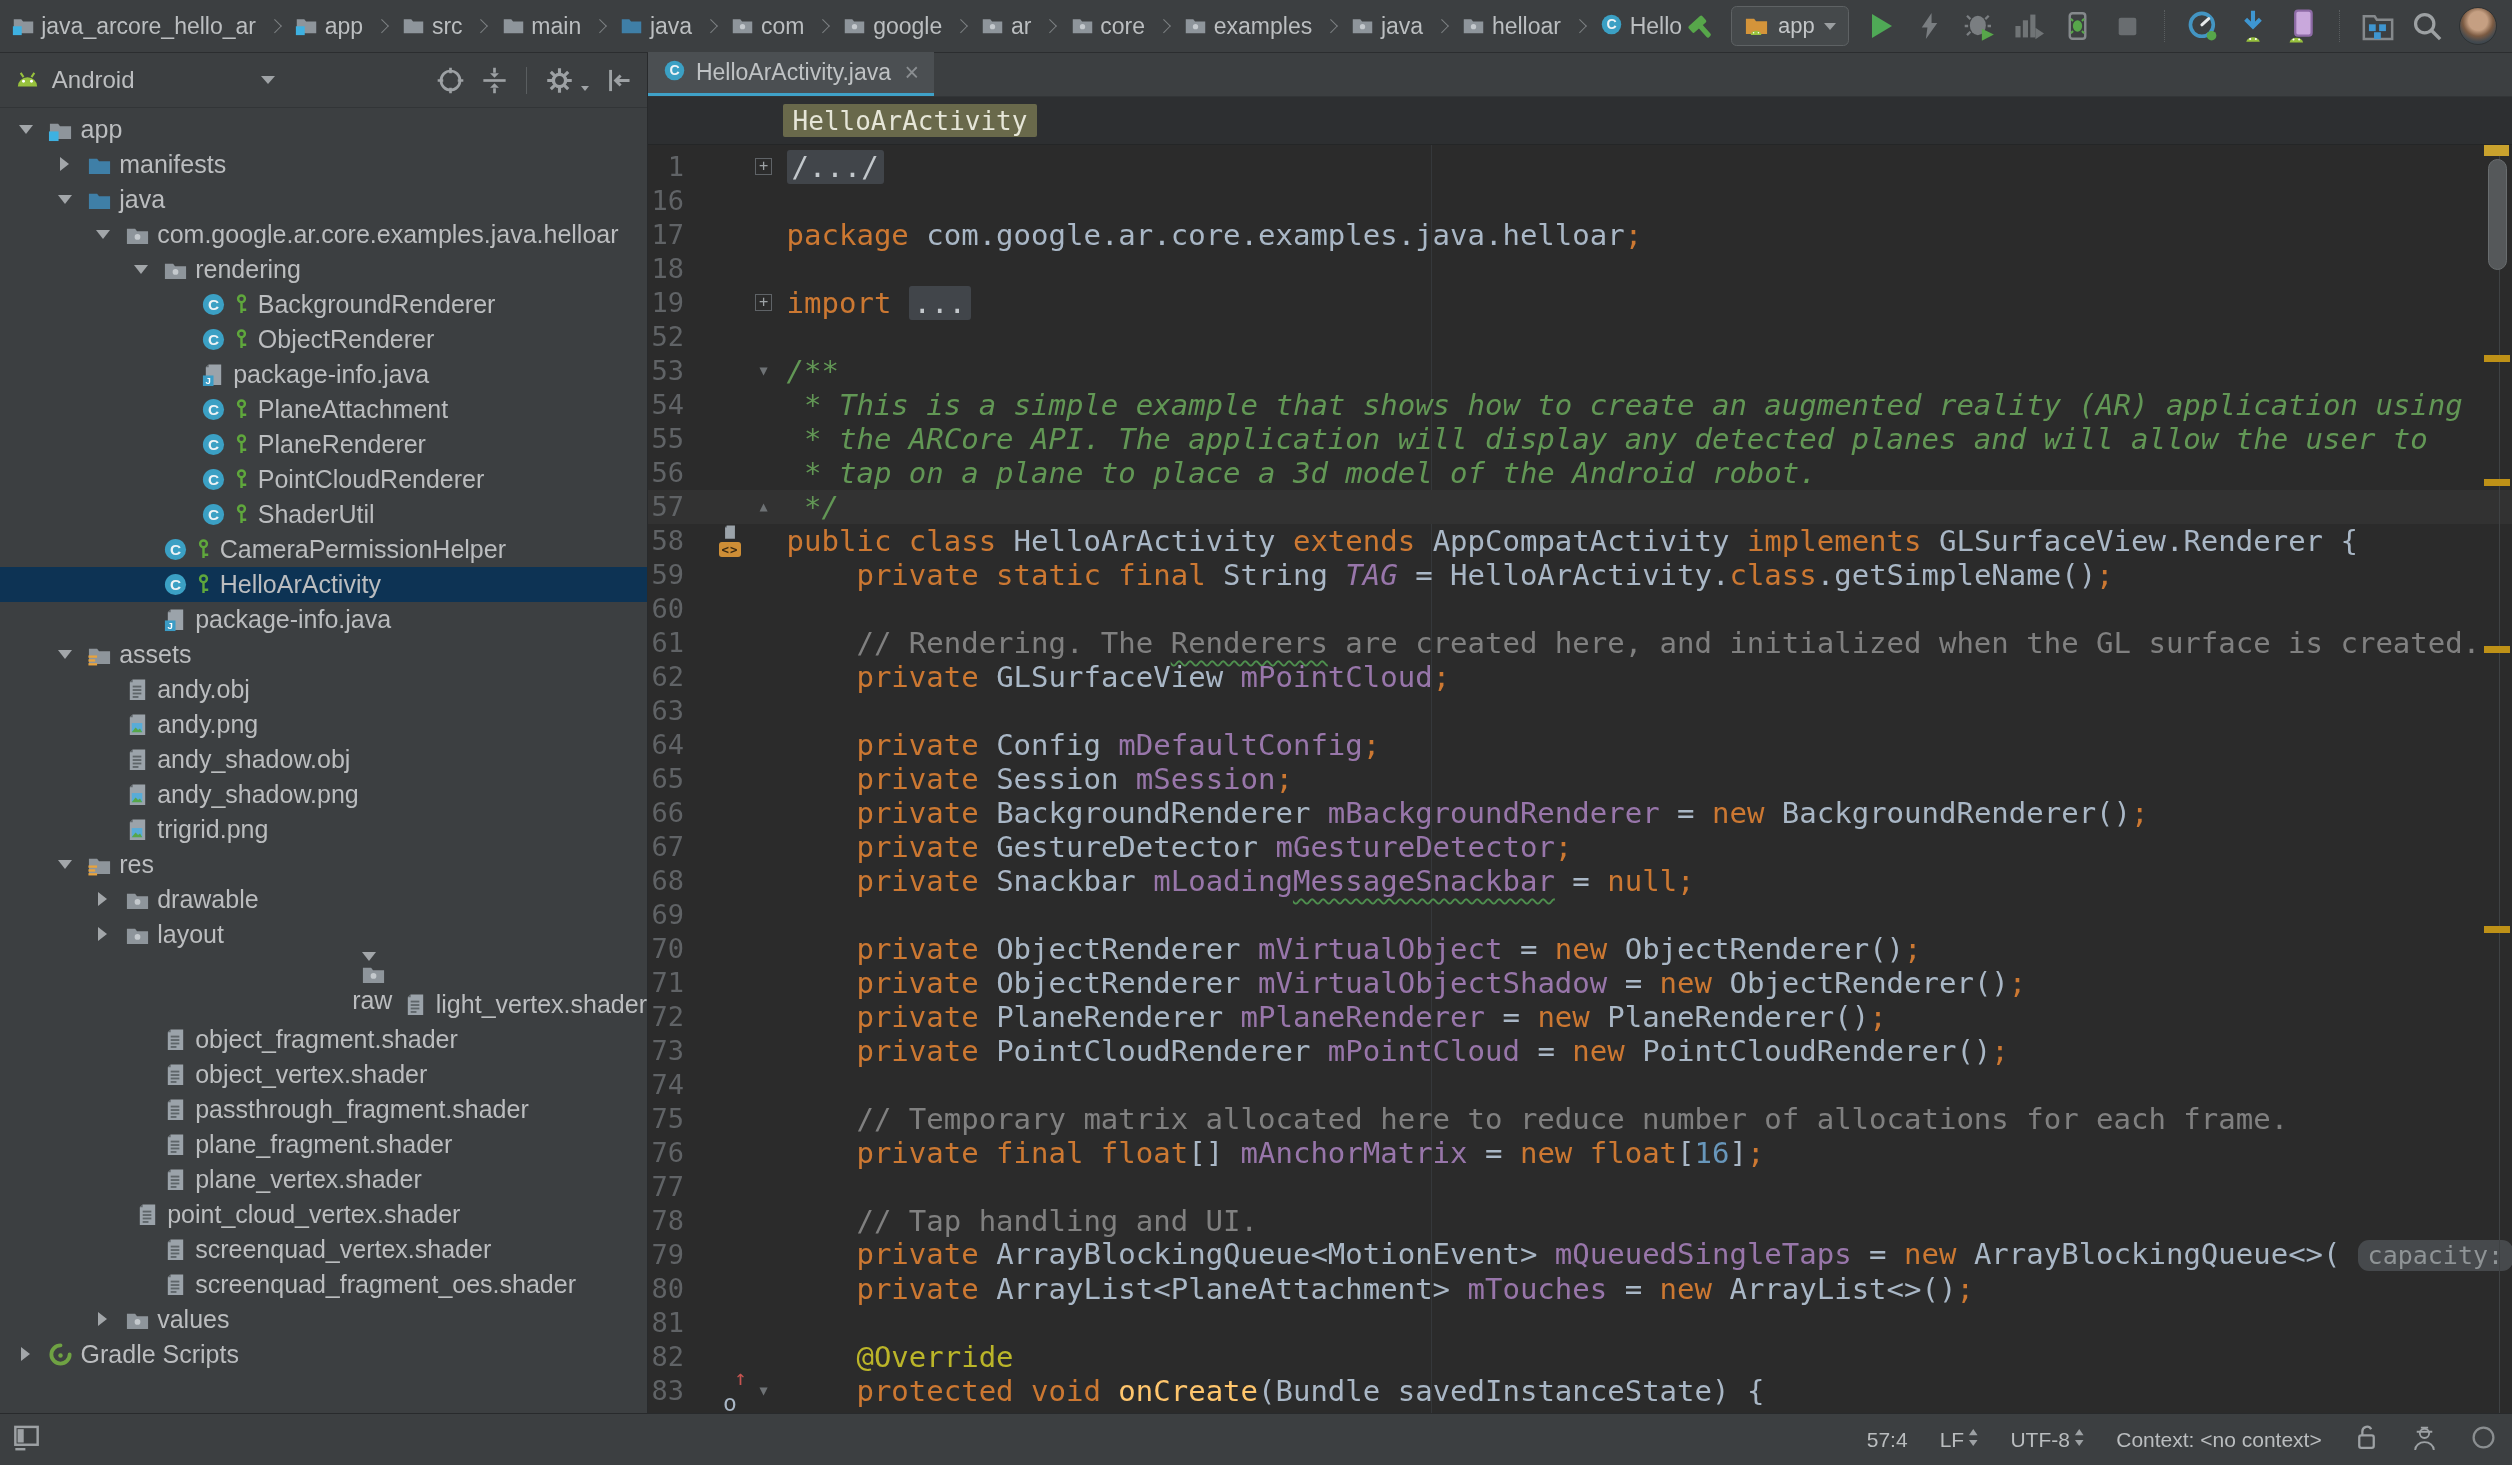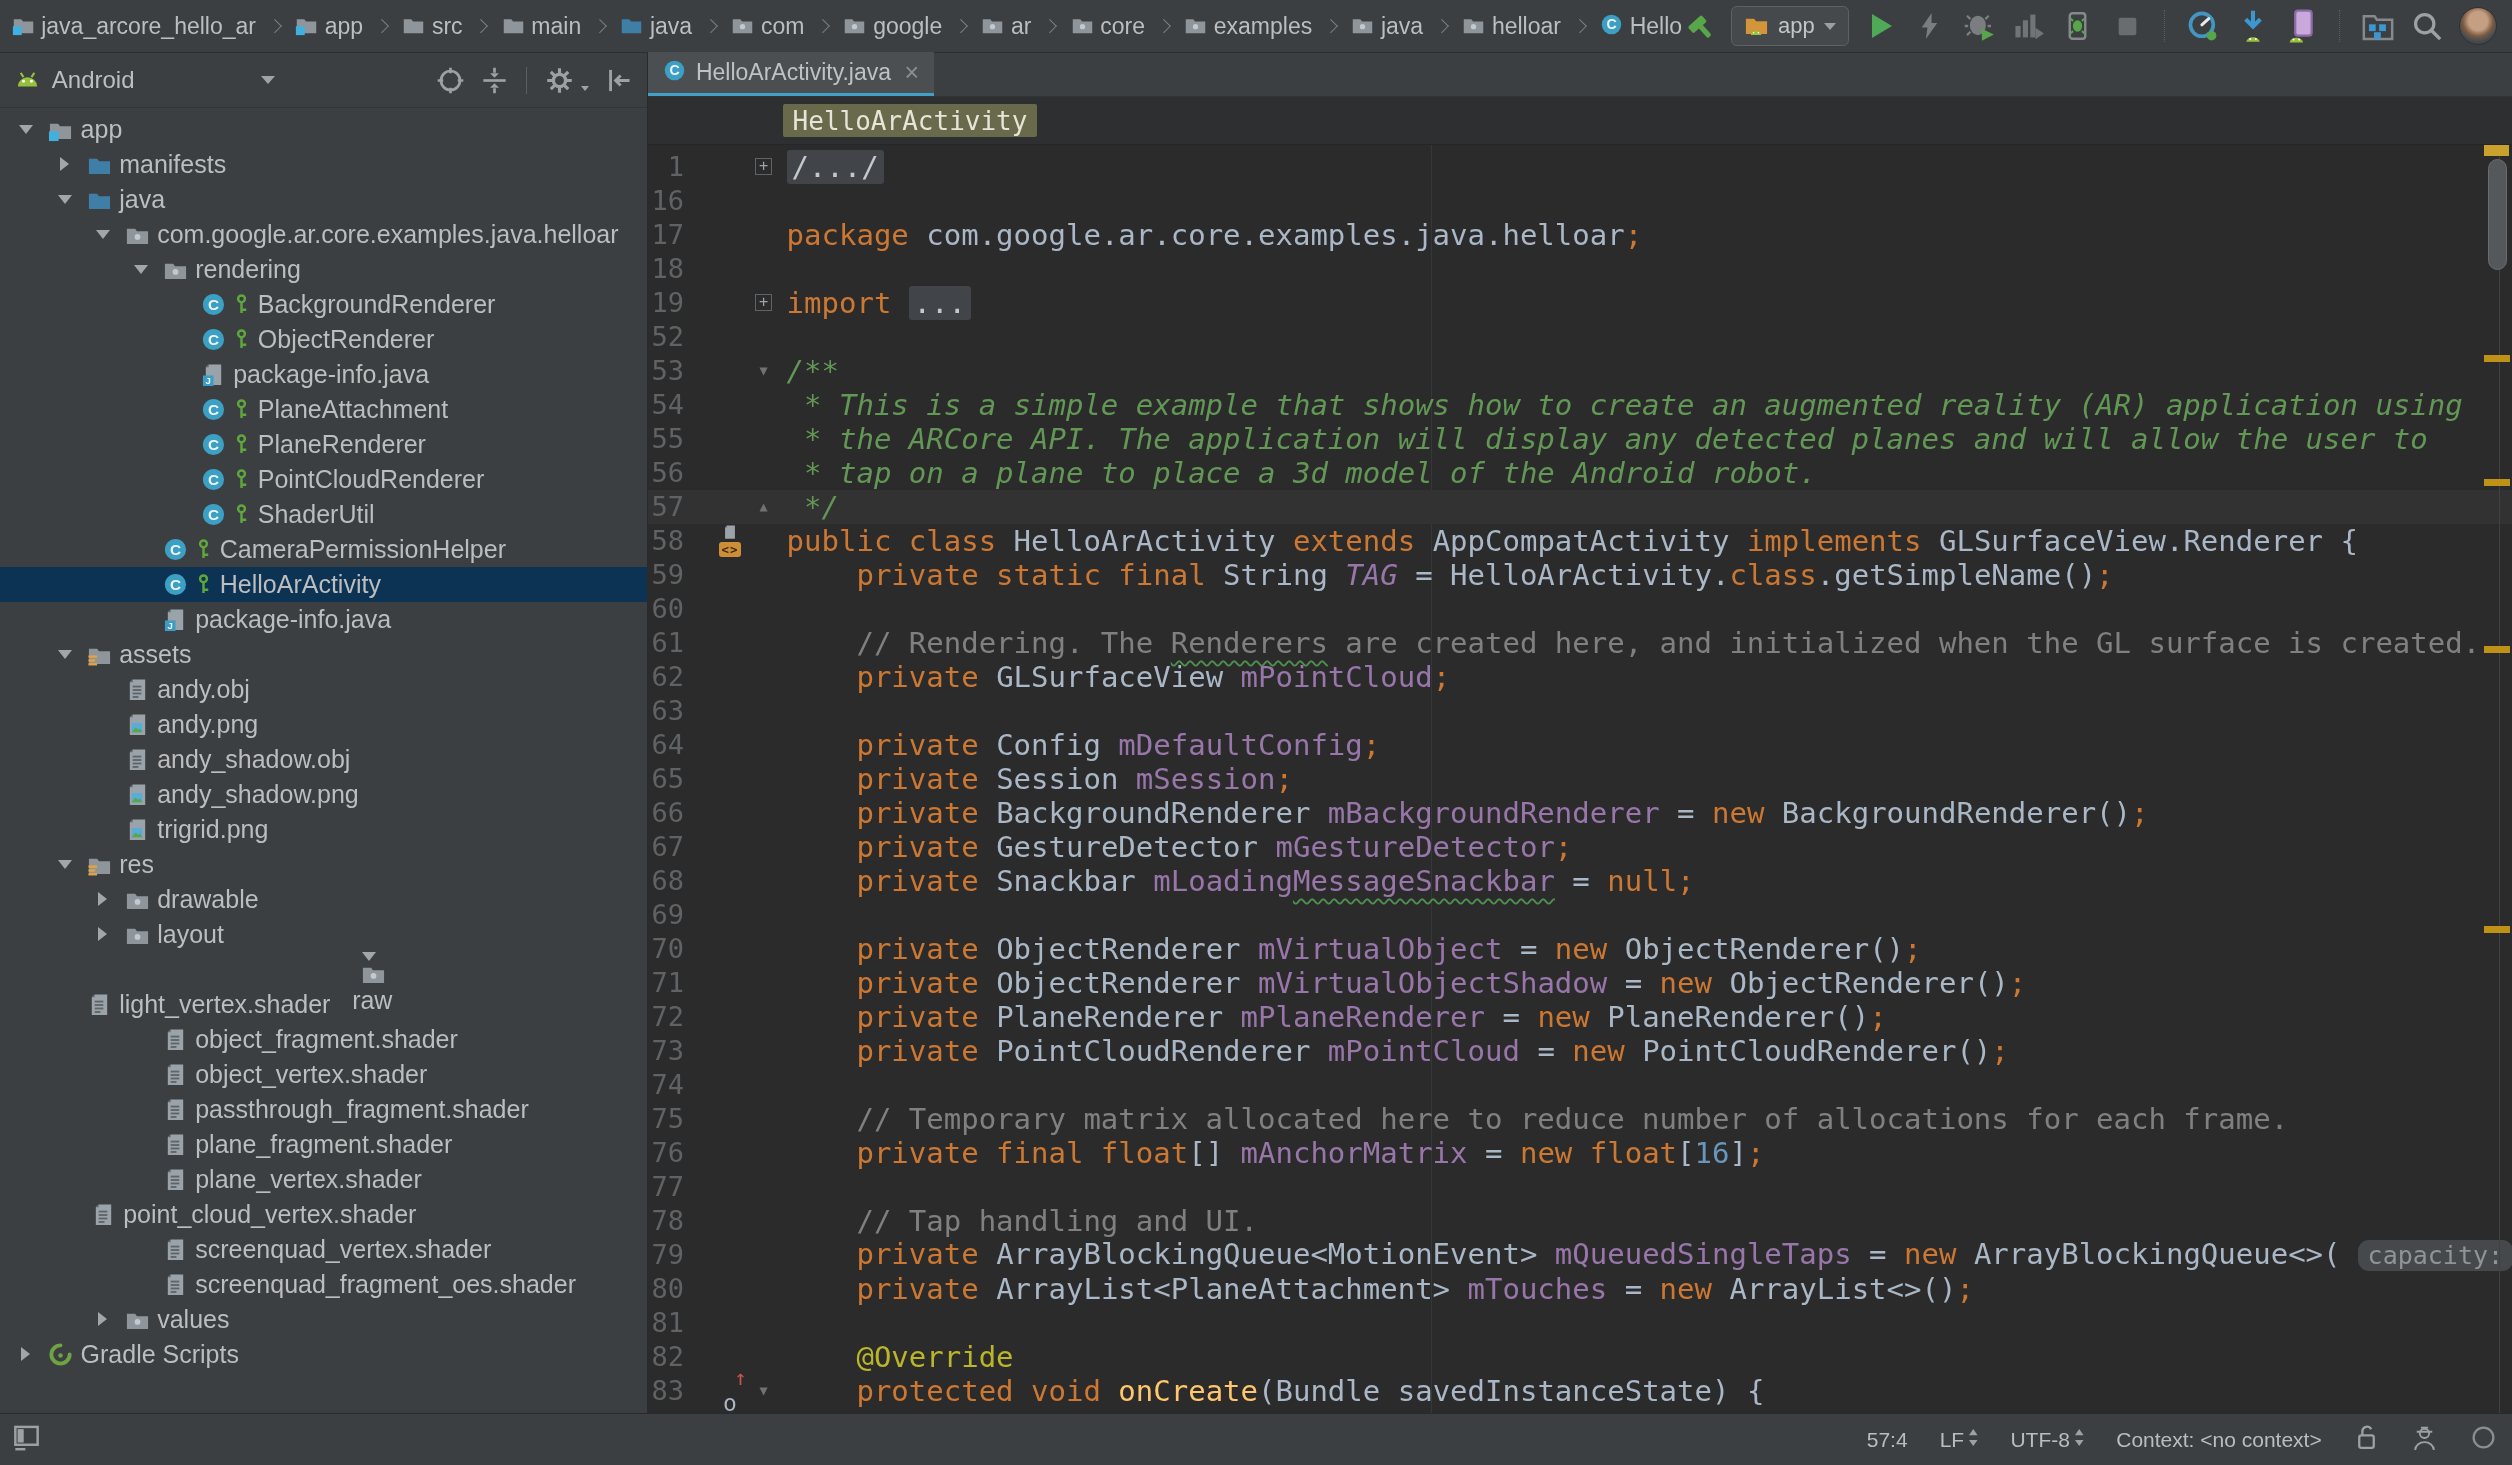--- a/index.html
+++ b/index.html
@@ -658,21 +658,21 @@
           <div class="trow" style="padding-left: 90px; flex-direction: column;">
             <span class="chev">
               <span class="chev-exp"></span>
             </span>
             <span class="ticon"><svg width="25" height="25" viewBox="0 0 26 26">
                 <path d="M2 7 h8.5 l2 2.6 H24 v13.4 H2z" fill="#8E959B"></path>
                 <circle cx="13" cy="15.5" r="3" fill="#C4C9CD"></circle>
               </svg></span>
             <span class="lbl">raw</span>
           </div>
-          <div class="trow" style="padding-left: 52px;">
+          <div class="trow" style="padding-left: 84px; justify-content: flex-end;">
             <span class="chev"></span>
             <span class="ticon"><svg width="25" height="25" viewBox="0 0 26 26">
                 <path d="M8 2.5 H21 V24 H5 V5.5z" fill="#9BA3AA"></path>
                 <path d="M8 2.5 5 5.5 h3z" fill="#61676C"></path>
                 <g fill="#5E6569">
                   <rect x="8" y="9" width="9" height="1.9"></rect>
                   <rect x="8" y="12.6" width="9" height="1.9"></rect>
                   <rect x="8" y="16.2" width="9" height="1.9"></rect>
                   <rect x="8" y="19.8" width="6" height="1.9"></rect>
                 </g>
@@ -742,21 +742,21 @@
                 <path d="M8 2.5 5 5.5 h3z" fill="#61676C"></path>
                 <g fill="#5E6569">
                   <rect x="8" y="9" width="9" height="1.9"></rect>
                   <rect x="8" y="12.6" width="9" height="1.9"></rect>
                   <rect x="8" y="16.2" width="9" height="1.9"></rect>
                   <rect x="8" y="19.8" width="6" height="1.9"></rect>
                 </g>
               </svg></span>
             <span class="lbl">plane_vertex.shader</span>
           </div>
-          <div class="trow" style="padding-left: 56px;">
+          <div class="trow" style="padding-left: 100px;">
             <span class="chev"></span>
             <span class="ticon"><svg width="25" height="25" viewBox="0 0 26 26">
                 <path d="M8 2.5 H21 V24 H5 V5.5z" fill="#9BA3AA"></path>
                 <path d="M8 2.5 5 5.5 h3z" fill="#61676C"></path>
                 <g fill="#5E6569">
                   <rect x="8" y="9" width="9" height="1.9"></rect>
                   <rect x="8" y="12.6" width="9" height="1.9"></rect>
                   <rect x="8" y="16.2" width="9" height="1.9"></rect>
                   <rect x="8" y="19.8" width="6" height="1.9"></rect>
                 </g>

